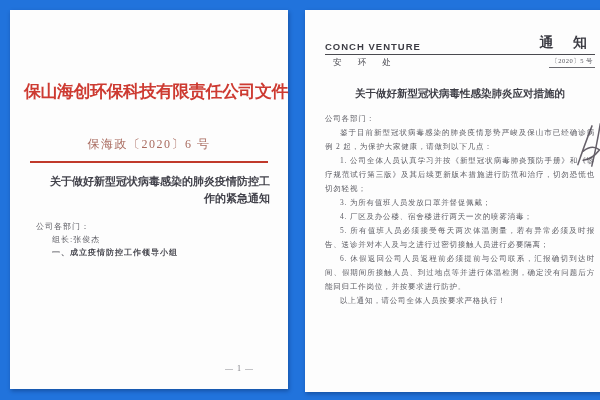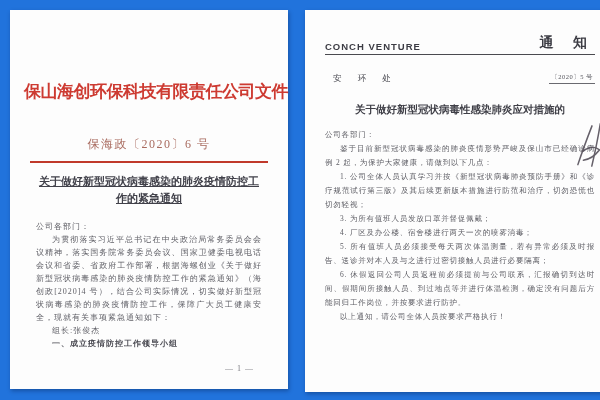--- a/index.html
+++ b/index.html
@@ -10,37 +10,37 @@
   .page{position:absolute;background:#fdfdfd;box-shadow:1px 2px 4px rgba(0,20,60,.35);}
   .page-left{left:10px;top:10px;width:278px;height:379px;}
   .page-right{left:305px;top:10px;width:310px;height:382px;}
 
   
   .red-header{margin-top:72px;text-align:right;font-weight:700;
       font-size:17px;line-height:1.2;color:#cd3a31;letter-spacing:-0.5px;}
   .doc-number-left{margin-top:34px;text-align:center;font-size:12px;
       color:#a86a5e;letter-spacing:1.5px;}
   .red-rule{width:238px;margin:8px auto 0;border:0;border-top:2px solid #c0392b;}
-  .title-left{margin:10px 18px 10px;text-align:center;font-weight:700;
-      font-size:11px;line-height:1.55;color:#41414a;text-decoration:underline;}
+  .title-left{margin:10px 18px 10px;text-align:right;font-weight:700;
+      font-size:11px;line-height:1.55;color:#41414a;}
   .body-left{margin:13px 26px 0;font-size:8px;line-height:13px;
       letter-spacing:1px;color:#5f5f66;text-align:justify;}
   .body-left p{margin:0;}
   .indent{text-indent:2em;}
   .bold-line{font-weight:700;color:#4a4a52;}
   .page-num{position:absolute;right:34px;bottom:16px;font-size:8px;color:#7a7a80;letter-spacing:1px;}
 
   
   .hdr-right{margin:24px 20px 0;}
   .hdr-row1{display:flex;justify-content:space-between;align-items:flex-end;}
   .logo{font-family:"Liberation Sans","DejaVu Sans",sans-serif;
       font-weight:700;font-size:9.5px;letter-spacing:1px;color:#3c3c44;}
   .notice-label{font-size:14px;font-weight:700;letter-spacing:8px;color:#3c3c44;}
   .hdr-divider{border:0;border-top:1.5px solid #4a4a50;margin:2px 0 0;}
-  .hdr-row2{display:flex;justify-content:space-between;align-items:flex-start;margin-top:18px;gap:40px;}
+  .hdr-row2{display:flex;justify-content:space-between;align-items:flex-start;margin-top:2px;gap:40px;}
   .dept{font-size:8.5px;letter-spacing:7px;color:#44444c;padding-left:8px;}
   .doc-number-right{font-size:6.5px;color:#55555c;letter-spacing:.5px;
       border-bottom:1px solid #6a6a70;padding:0 2px 1px;}
   .title-right{margin:16px 28px 0;text-align:center;font-weight:700;
       font-size:10.5px;line-height:1.65;color:#3f3f47;}
   .body-right{margin:10px 20px 0;font-size:7.5px;line-height:14px;
       letter-spacing:.8px;color:#5c5c63;text-align:justify;}
   .body-right p{margin:0;}
   .signature{position:absolute;top:106px;right:2px;transform:rotate(6deg);opacity:.85;}
 </style>
@@ -52,21 +52,20 @@
   <div class="page page-left">
     <div class="red-header">保山海创环保科技有限责任公司文件</div>
     <div class="doc-number-left">保海政〔2020〕6 号</div>
     <hr class="red-rule">
     <div class="title-left">
       <div>关于做好新型冠状病毒感染的肺炎疫情防控工</div>
       <div>作的紧急通知</div>
     </div>
     <div class="body-left">
       <p>公司各部门：</p>
-      <p class="indent">为贯彻落实习近平总书记在中央政治局常务委员会会议精神，落实国务院常务委员会议、国家卫健委电视电话会议和省委、省政府工作部署，根据海螺创业《关于做好新型冠状病毒感染的肺炎疫情防控工作的紧急通知》（海创政[2020]4 号），结合公司实际情况，切实做好新型冠状病毒感染的肺炎疫情防控工作，保障广大员工健康安全，现就有关事项紧急通知如下：</p>
       <p class="indent">组长:张俊杰</p>
       <p class="indent bold-line">一、成立疫情防控工作领导小组</p>
     </div>
     <div class="page-num">— 1 —</div>
   </div>
 
   <div class="page page-right">
     <div class="hdr-right">
       <div class="hdr-row1">
         <span class="logo">CONCH VENTURE</span>

